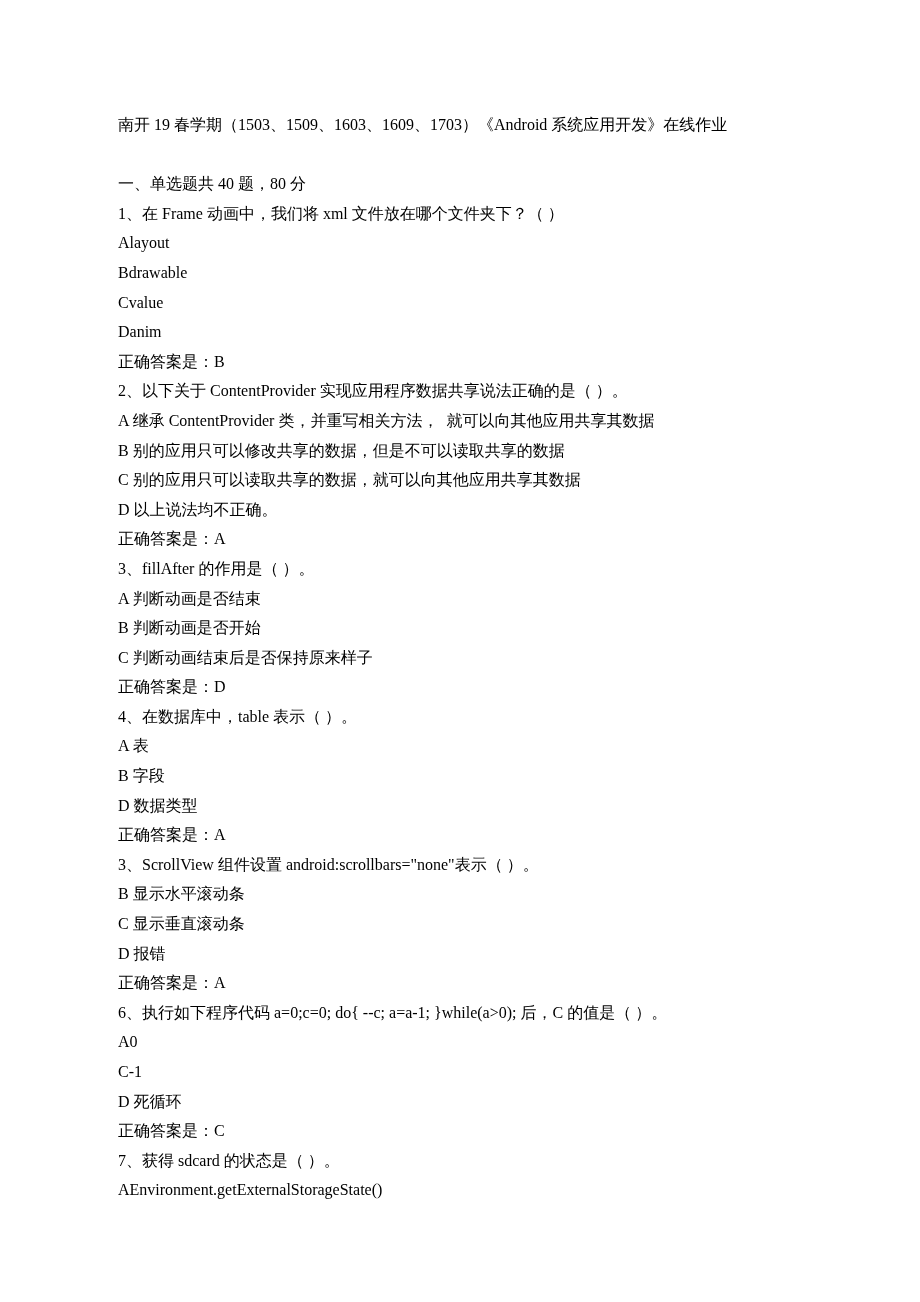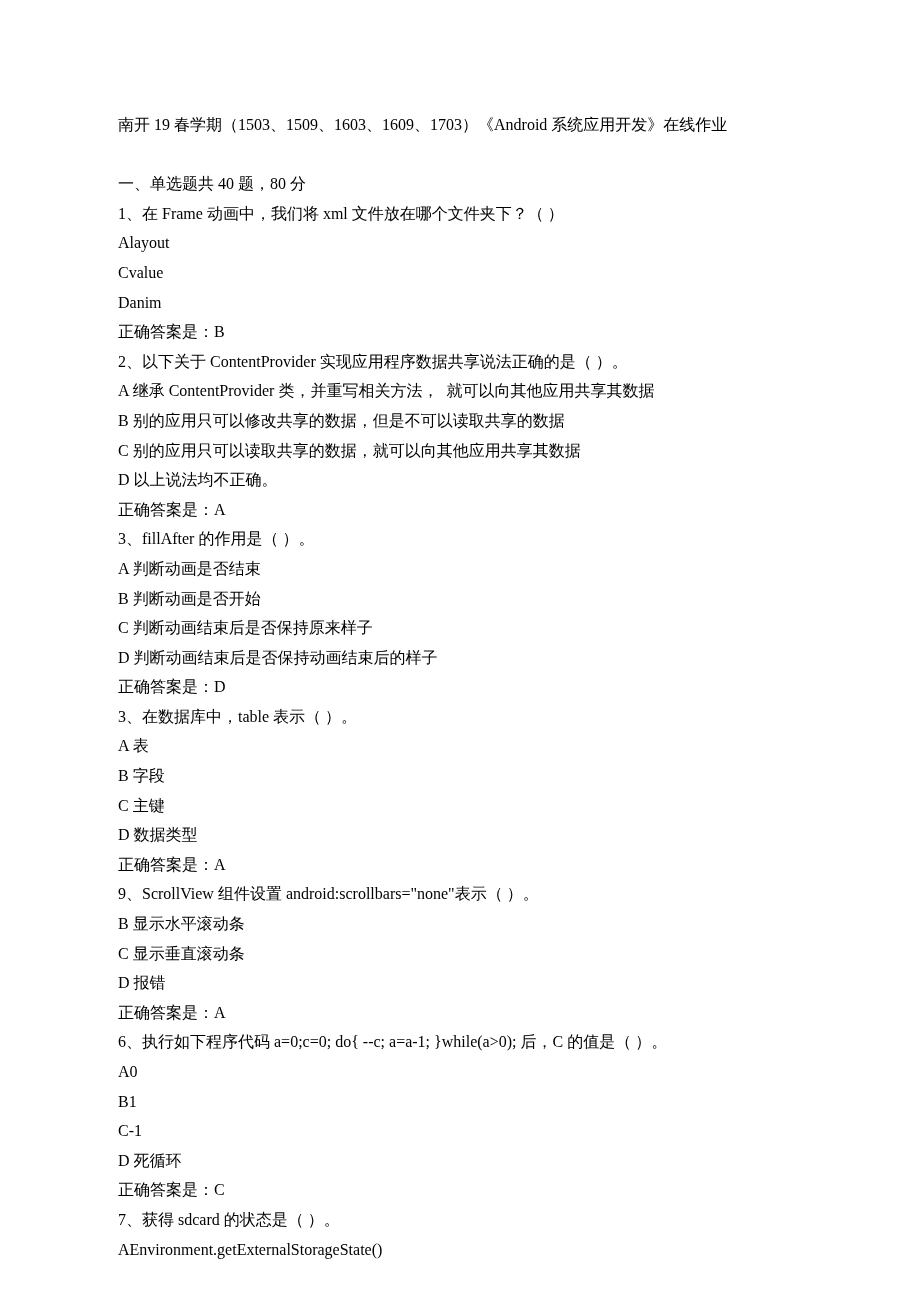--- a/index.html
+++ b/index.html
@@ -28,54 +28,52 @@
 </head>
 <body>
 
 <div class="page">
   <div class="line">南开 19 春学期（1503、1509、1603、1609、1703）《Android 系统应用开发》在线作业</div>
   <div class="spacer"></div>
   <div class="line">一、单选题共 40 题，80 分</div>
 
   <div class="line">1、在 Frame 动画中，我们将 xml 文件放在哪个文件夹下？（ ）</div>
   <div class="line">Alayout</div>
+  <div class="line">Bdrawable</div>
   <div class="line">Cvalue</div>
   <div class="line">Danim</div>
   <div class="line">正确答案是：B</div>
 
   <div class="line">2、以下关于 ContentProvider 实现应用程序数据共享说法正确的是（ ）。</div>
   <div class="line">A 继承 ContentProvider 类，并重写相关方法，  就可以向其他应用共享其数据</div>
   <div class="line">B 别的应用只可以修改共享的数据，但是不可以读取共享的数据</div>
   <div class="line">C 别的应用只可以读取共享的数据，就可以向其他应用共享其数据</div>
   <div class="line">D 以上说法均不正确。</div>
   <div class="line">正确答案是：A</div>
 
   <div class="line">3、fillAfter 的作用是（ ）。</div>
   <div class="line">A 判断动画是否结束</div>
   <div class="line">B 判断动画是否开始</div>
   <div class="line">C 判断动画结束后是否保持原来样子</div>
-  <div class="line">D 判断动画结束后是否保持动画结束后的样子</div>
   <div class="line">正确答案是：D</div>
 
-  <div class="line">3、在数据库中，table 表示（ ）。</div>
+  <div class="line">4、在数据库中，table 表示（ ）。</div>
   <div class="line">A 表</div>
   <div class="line">B 字段</div>
-  <div class="line">C 主键</div>
   <div class="line">D 数据类型</div>
   <div class="line">正确答案是：A</div>
 
-  <div class="line">9、ScrollView 组件设置 android:scrollbars="none"表示（ ）。</div>
+  <div class="line">3、ScrollView 组件设置 android:scrollbars="none"表示（ ）。</div>
   <div class="line">B 显示水平滚动条</div>
   <div class="line">C 显示垂直滚动条</div>
   <div class="line">D 报错</div>
   <div class="line">正确答案是：A</div>
 
   <div class="line">6、执行如下程序代码 a=0;c=0; do{ --c; a=a-1; }while(a&gt;0); 后，C 的值是（ ）。</div>
   <div class="line">A0</div>
-  <div class="line">B1</div>
   <div class="line">C-1</div>
   <div class="line">D 死循环</div>
   <div class="line">正确答案是：C</div>
 
   <div class="line">7、获得 sdcard 的状态是（ ）。</div>
   <div class="line">AEnvironment.getExternalStorageState()</div>
 
 </div>
 
 </body></html>

